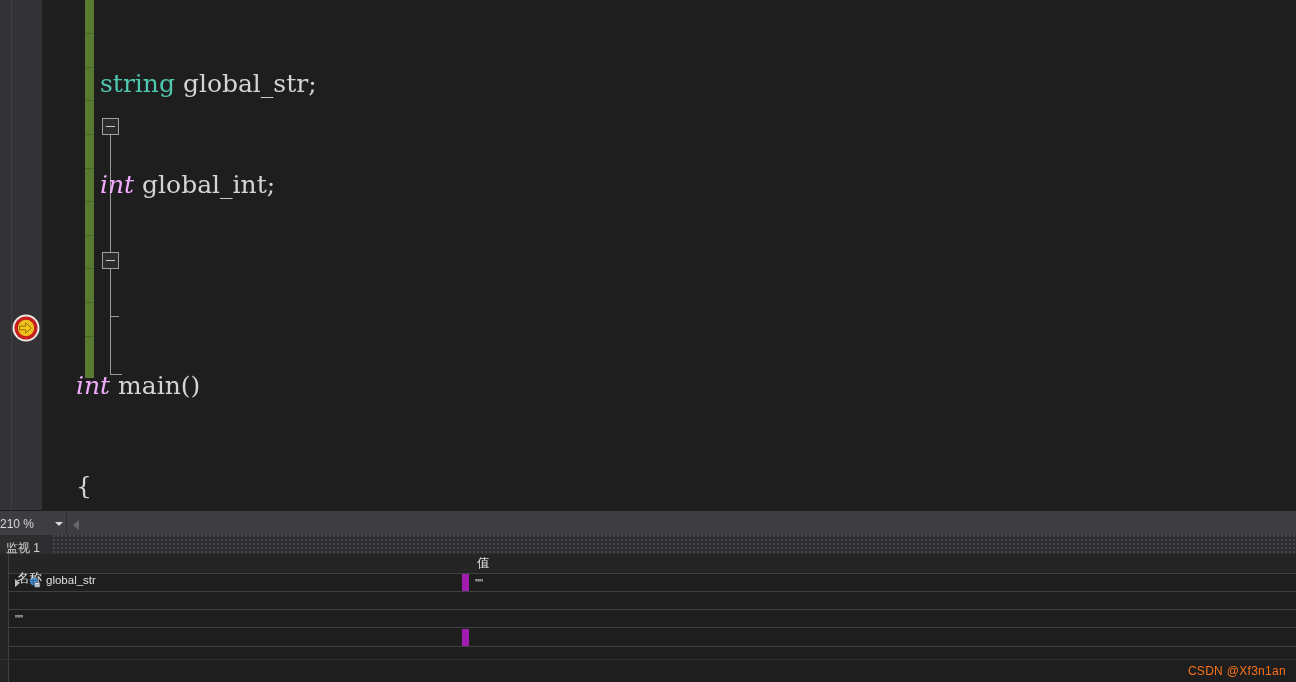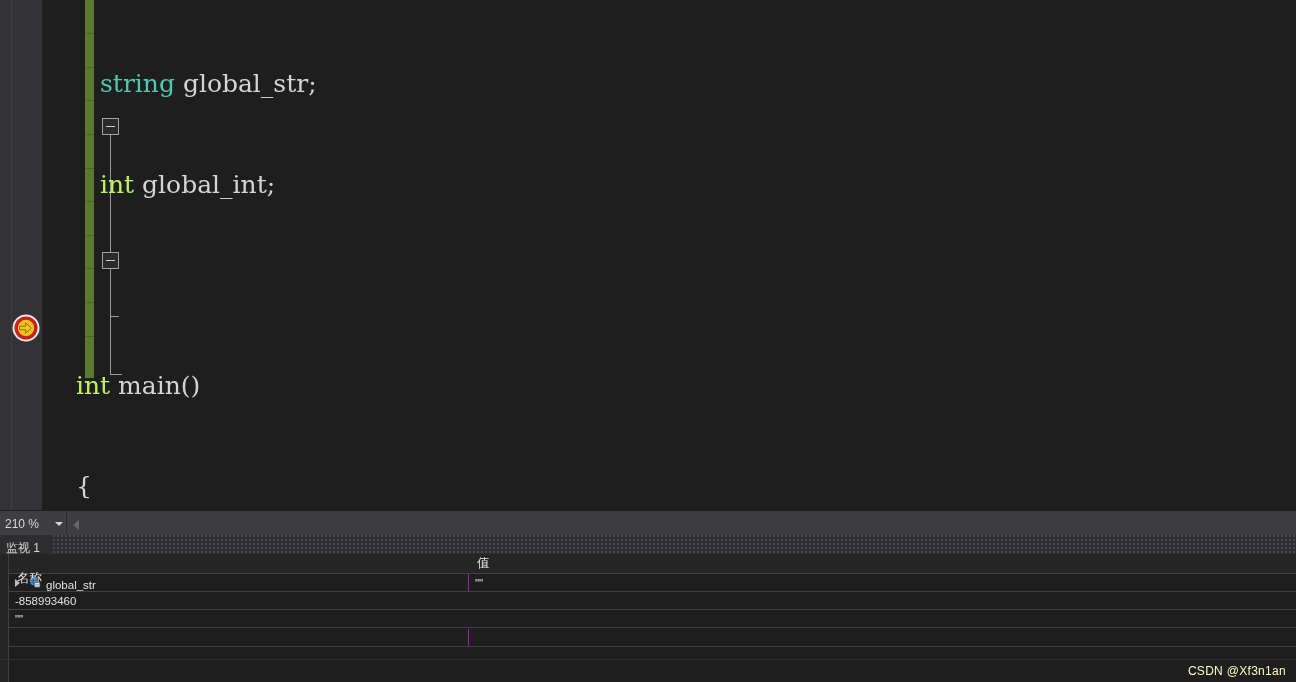--- a/index.html
+++ b/index.html
@@ -21,36 +21,36 @@
 
   .change-bar{position:absolute;left:85px;top:0;width:9px;height:378px;background:#5a7a32;}
   .change-bar i{position:absolute;left:0;width:9px;height:1px;background:#4a6528;display:block;}
 
   .code{
     position:absolute;left:100px;top:0;width:1200px;height:510px;
     font-family:"DejaVu Serif","Liberation Serif",serif;
     font-size:25px;line-height:33.5px;white-space:pre;color:#d4d4d4;
   }
   .code .ln{height:33.5px;display:block;}
-  .kw{color:#bef264;}           
+  .kw{color:#f0abfc;font-style:italic;}           
   .type{color:#4ec9b0;}         
   .id{color:#d4d4d4;}
   .pl{color:#d4d4d4;}
 
   
   .outl{position:absolute;left:0;top:0;width:100px;height:510px;}
   .obox{position:absolute;width:17px;height:17px;border:1px solid #a0a0a0;background:#2b2b2b;box-sizing:border-box;}
   .obox:after{content:"";position:absolute;left:3px;top:7px;width:9px;height:1px;background:#c8c8c8;}
   .vline{position:absolute;width:1px;background:#9a9a9a;}
   .hline{position:absolute;height:1px;background:#9a9a9a;}
 
   
   .hstrip{position:absolute;left:0;top:510px;width:1296px;height:25px;background:#3e3e42;border-top:1px solid #1e1e1e;}
   .zoomctl{position:absolute;left:0;top:0;width:66px;height:25px;background:#3e3e42;display:flex;align-items:center;}
-  .zoomctl .zval{color:#d8d8d8;font-size:12px;padding-left:5px;flex:1;}
+  .zoomctl .zval{color:#d8d8d8;font-size:12px;flex:1;}
   .zoomctl .zarr{width:14px;height:25px;position:relative;}
   .zoomctl .zarr:after{content:"";position:absolute;left:3px;top:11px;border-left:4px solid transparent;border-right:4px solid transparent;border-top:4px solid #d8d8d8;}
   .zdiv{position:absolute;left:66px;top:0;width:1px;height:25px;background:#2d2d30;}
   .hsb-left{position:absolute;left:68px;top:0;width:16px;height:25px;}
   .hsb-left:after{content:"";position:absolute;left:5px;top:9px;border-top:5px solid transparent;border-bottom:5px solid transparent;border-right:6px solid #686868;}
 
   
   .watch{position:absolute;left:0;top:535px;width:1296px;height:147px;background:#252526;}
   .watch-title{position:relative;height:19px;background:#2d2d30;display:flex;align-items:center;}
   .watch-title .wt{color:#d4d4d4;font-size:12px;padding:16px 6px;z-index:2;margin-top:8px;}
@@ -58,30 +58,30 @@
     background-image:radial-gradient(#4a4a4f 0.8px, transparent 0.9px);
     background-size:4px 4px;background-position:0 3px;opacity:.9;}
 
   .grid{position:absolute;left:8px;top:19px;width:1288px;height:128px;background:#1e1e1e;border-left:1px solid #3f3f46;}
   .ghead{display:flex;height:19px;background:#252526;border-bottom:1px solid #3f3f46;}
   .ghead .hc{color:#e6e6e6;font-size:12.5px;display:flex;align-items:center;padding-left:8px;box-sizing:border-box;}
   .hc.c-name{width:460px;border-right:1px solid #3f3f46;margin-top:24px;}
   .hc.c-val{flex:1;}
 
   .grow{display:flex;height:17px;border-bottom:1px solid #3f3f46;align-items:center;background:#1e1e1e;}
-  .grow .cell-name{width:460px;height:17px;display:flex;align-items:flex-end;box-sizing:border-box;border-right:1px solid #a21caf;}
+  .grow .cell-name{width:460px;height:17px;display:flex;align-items:flex-start;box-sizing:border-box;border-right:7px solid #a21caf;}
   .grow .cell-val{flex:1;height:17px;display:flex;align-items:center;padding-left:6px;box-sizing:border-box;
     color:#e0e0e0;font-size:11.5px;}
   .expander{width:16px;height:17px;display:flex;align-items:center;justify-content:center;}
   .expander.on:after{content:"";border-top:4px solid transparent;border-bottom:4px solid transparent;border-left:5px solid #bdbdbd;}
   .vicon{width:18px;height:17px;display:flex;align-items:center;justify-content:center;}
   .nm{color:#e0e0e0;font-size:11.5px;padding-left:3px;}
   .grow.empty{height:18px;}
 
-  .watermark{position:absolute;right:10px;bottom:4px;color:#fef9c3;font-size:12px;letter-spacing:.3px;}
+  .watermark{position:absolute;right:10px;bottom:4px;color:#f97316;font-size:12px;letter-spacing:.3px;}
   .wm-line{position:absolute;right:0;bottom:22px;width:1296px;height:1px;background:#2f2f31;}
 </style>
 </head>
 <body>
 
 <div class="app">
 
   <div class="editor">
 
     <div class="bp-gutter"></div>
@@ -166,21 +166,20 @@
               <path d="M9.6 10.9h3.8" stroke="#5d6a72" stroke-width="0.8"></path>
             </svg>
           </span>
           <span class="nm">global_str</span>
         </div>
         <div class="cell-val">""</div>
       </div>
 
 
       <div class="grow">
-        <div class="cell-val">-858993460</div>
       </div>
 
       <div class="grow">
         <div class="cell-val">""</div>
       </div>
 
       <div class="grow empty">
         <div class="cell-name">
           <span class="nm"></span>
         </div>

